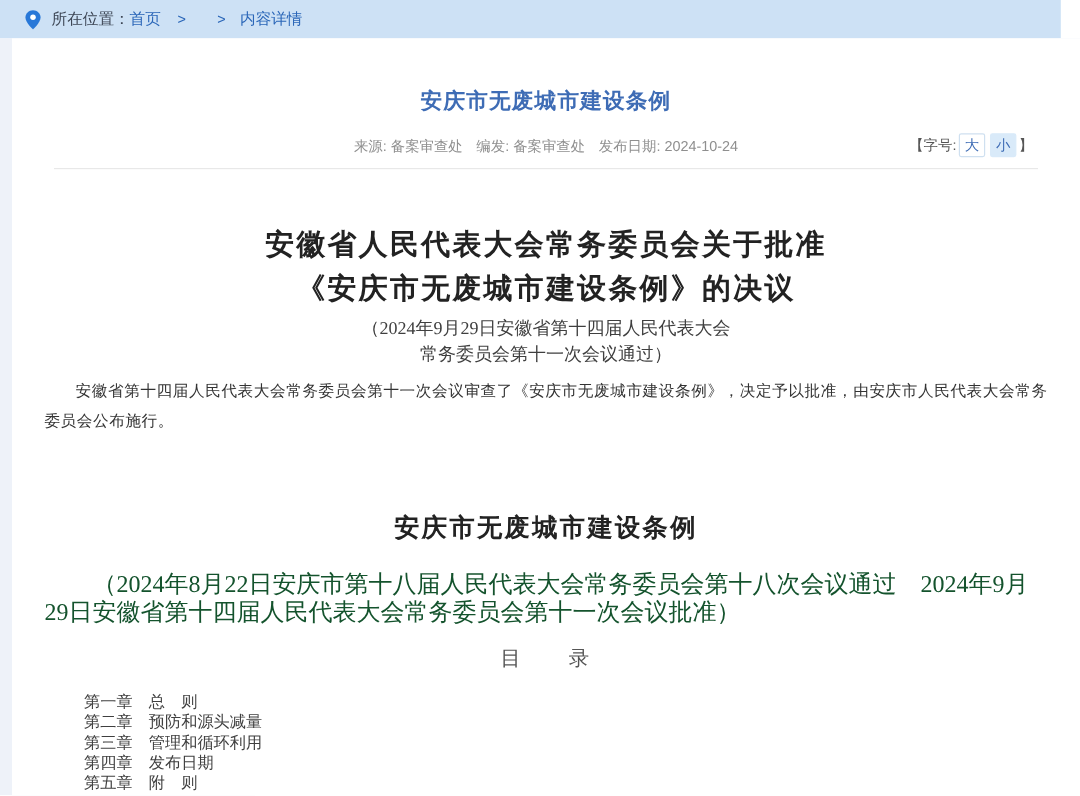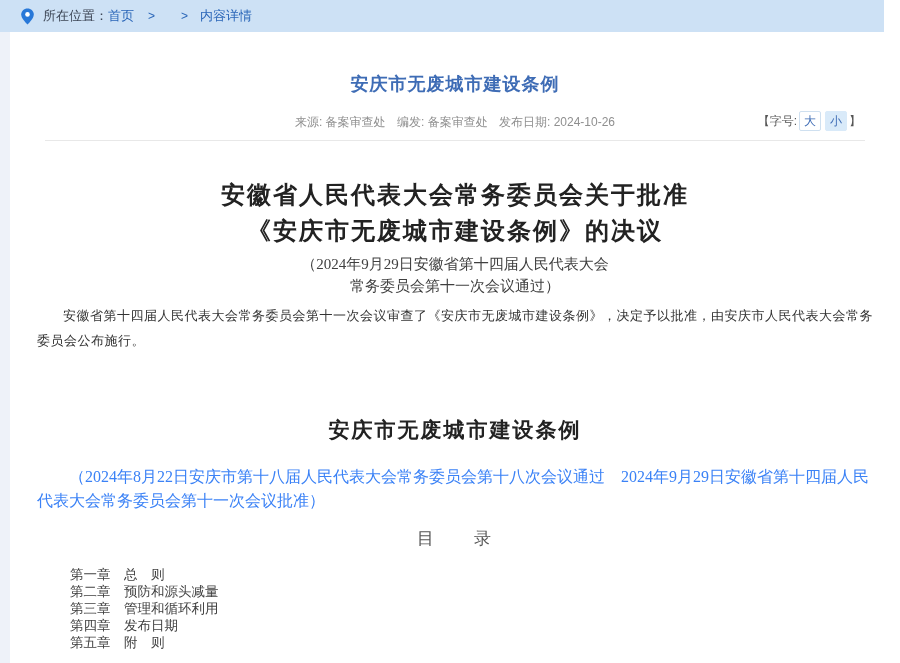--- a/index.html
+++ b/index.html
@@ -36,35 +36,35 @@
   .fs-btn {
     display:inline-block; width:22px; height:20px; line-height:18px; text-align:center;
     font-size:12px; color:#3e6cb5; margin:0 2px; cursor:pointer; border-radius:2px;
   }
   .fs-btn.large { background:#ffffff; border:1px solid #cfe0f0; }
   .fs-btn.small { background:#d9eaf9; border:1px solid #d9eaf9; }
   .divider { border-top:1px solid #e8e8e8; margin:7px 8px 0 8px; }
   
   .doc { font-family:"Liberation Serif","DejaVu Serif",serif; color:#333; }
   .doc-heading {
-    margin-top:36px; text-align:center; font-size:24px; font-weight:bold;
+    margin-top:46px; text-align:center; font-size:24px; font-weight:bold;
     color:#222; line-height:36px; letter-spacing:2px;
   }
   .session-note {
     margin-top:4px; text-align:center; font-size:15px; color:#3f3f3f; line-height:22px;
   }
   .doc-para {
     margin-top:6px; font-size:13px; line-height:25px; text-indent:2em;
     color:#333; letter-spacing:0.5px;
   }
   .reg-heading {
     margin-top:62px; text-align:center; font-size:21px; font-weight:bold;
     color:#222; letter-spacing:2px; line-height:30px;
   }
-  .reg-session { margin-top:20px; font-size:16px; line-height:24px; text-indent:2em; color:#3b82f6; }
+  .reg-session { margin-top:20px; font-size:20px; line-height:24px; text-indent:2em; color:#14532d; }
   .toc-title { margin-top:14px; text-align:center; font-size:17px; color:#555; letter-spacing:2px; }
   .chapter-list { margin-top:16px; padding-left:33px; }
   .chapter-item { font-size:13.5px; line-height:17px; color:#3f3f3f; }
 </style>
 </head>
 <body>
 
 <div class="viewport">
 
   <div class="breadcrumb-bar">
@@ -81,21 +81,21 @@
 
   <div class="content-wrap">
     <div class="panel">
 
       <div class="page-title">安庆市无废城市建设条例</div>
 
       <div class="meta-row">
         <div class="meta-center">
           <span class="meta-part">来源: 备案审查处</span>
           <span class="meta-part">编发: 备案审查处</span>
-          <span class="meta-part">发布日期: 2024-10-26</span>
+          <span class="meta-part">发布日期: 2024-10-24</span>
         </div>
         <div class="fontsize-widget">
           <span>【字号:</span>
           <span class="fs-btn large">大</span>
           <span class="fs-btn small">小</span>
           <span>】</span>
         </div>
       </div>
 
       <div class="divider"></div>

